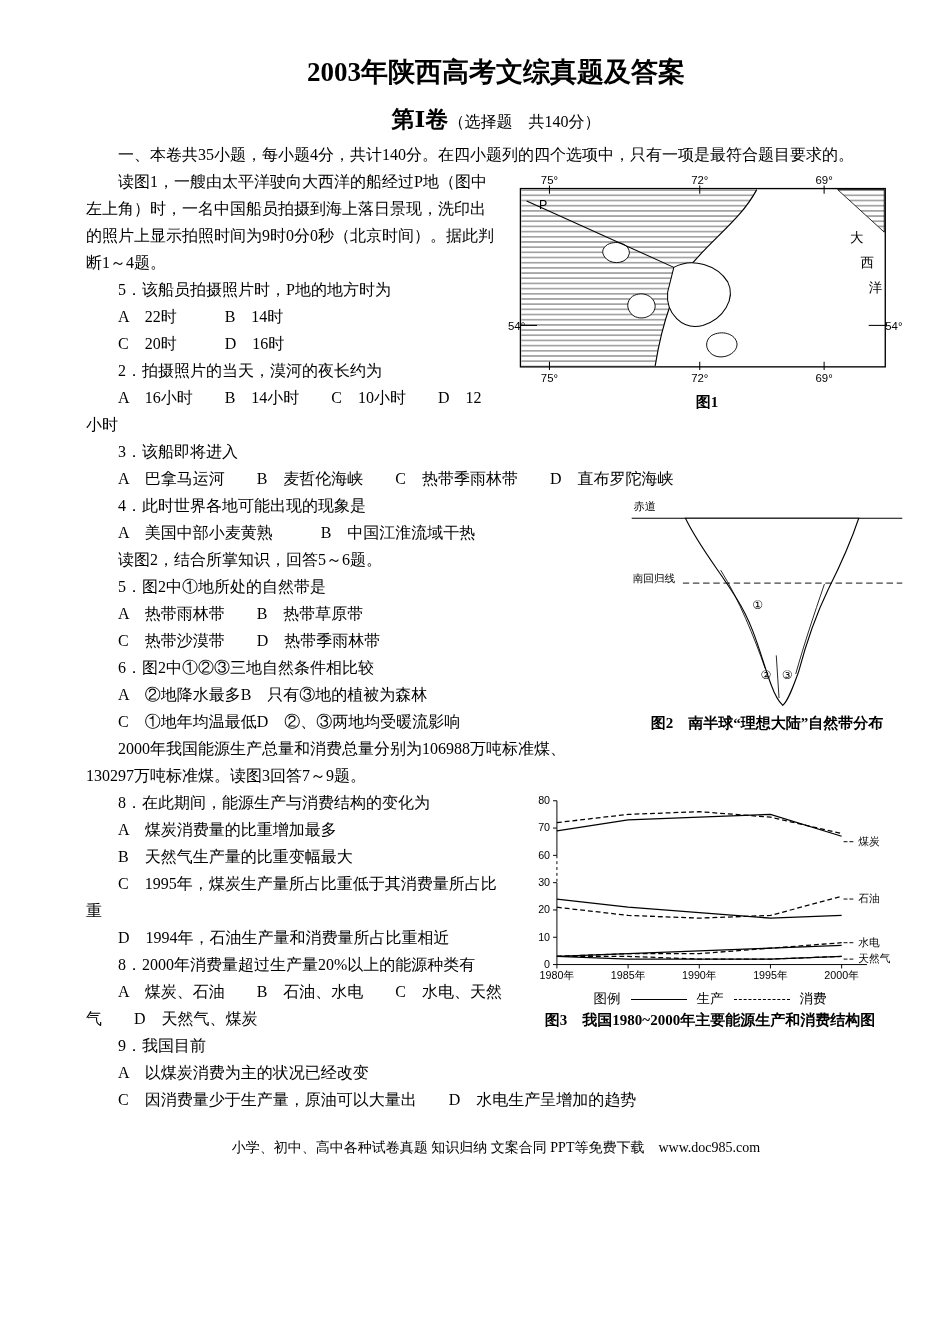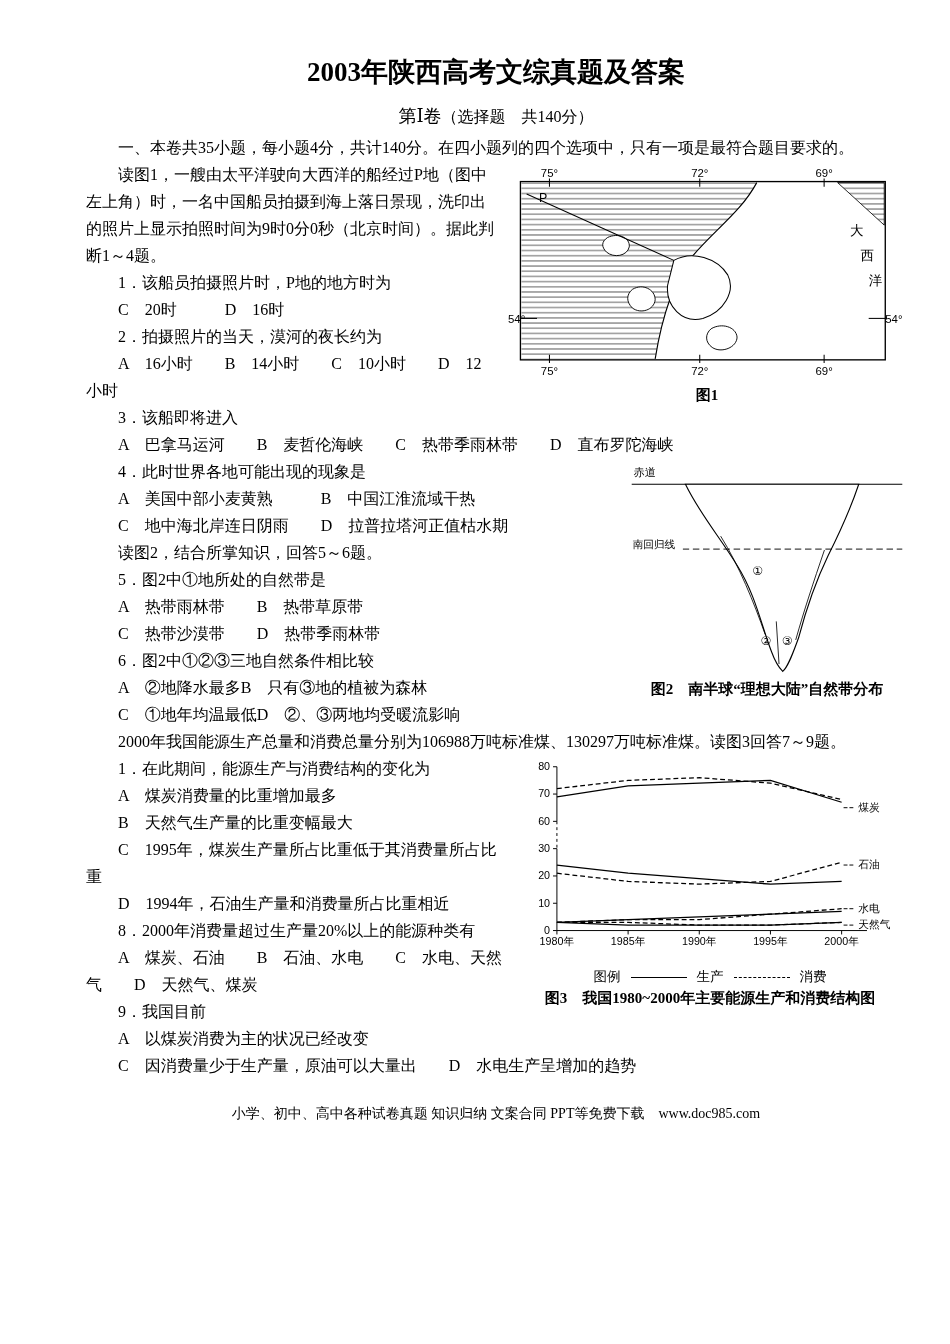--- a/index.html
+++ b/index.html
@@ -1,29 +1,29 @@
 <!DOCTYPE html>
 <html><head>
 <meta charset="utf-8">
 <style>
   html,body{margin:0;padding:0;background:#fff;}
   body{width:950px;font-family:"Liberation Serif","DejaVu Serif",serif;font-size:16px;color:#000;}
   .page{box-sizing:border-box;width:950px;height:1344px;padding:54px 44px 40px 86px;overflow:hidden;background:#fff;}
   h1.title{font-size:27px;font-weight:bold;text-align:center;margin:0 0 14px 0;}
   .section-line{text-align:center;font-size:16px;margin:0 0 6px 0;}
-  .section-line .sb{font-weight:normal;font-size:18px;}
+  .section-line .sb{font-weight:bold;font-size:23px;}
   p.tline{margin:0;line-height:27px;text-indent:2em;}
   .figblock{float:right;}
   .fig1-block{width:398px;margin:4px 0 4px 14px;}
   .fig2-block{width:278px;clear:right;margin:4px 0 6px 16px;}
   .fig3-block{width:392px;clear:right;margin:2px 0 6px 12px;}
   .fig-caption{text-align:center;font-weight:bold;font-size:15px;line-height:20px;margin-top:2px;font-family:Liberation Serif, serif;}
   .figblock svg{display:block;width:100%;height:auto;}
   svg text{font-family:"Liberation Sans","DejaVu Sans",sans-serif;fill:#000;}
-  .chart-legend{display:flex;align-items:center;justify-content:center;gap:10px;font-size:13.5px;margin-top:20px;}
+  .chart-legend{display:flex;align-items:center;justify-content:center;gap:10px;font-size:13.5px;margin-top:8px;}
   .legend-line{display:inline-block;width:56px;height:0;border-top:1.6px solid #000;}
   .legend-line.dashed{border-top-style:dashed;}
   .footer{clear:both;text-align:center;font-size:14px;color:#000000;margin-top:26px;}
 </style>
 </head>
 <body>
 
 <div class="page">
 
   <h1 class="title">2003年陕西高考文综真题及答案</h1>
@@ -70,21 +70,22 @@
       <text x="364" y="152" font-size="11">54°</text>
       <text x="30" y="36" font-size="12">P</text>
       <text x="330" y="68" font-size="13">大</text>
       <text x="340" y="92" font-size="13">西</text>
       <text x="348" y="116" font-size="13">洋</text>
     </svg>
     <div class="fig-caption">图1</div>
   </div>
 
   <p class="tline">读图1，一艘由太平洋驶向大西洋的船经过P地（图中左上角）时，一名中国船员拍摄到海上落日景现，洗印出的照片上显示拍照时间为9时0分0秒（北京时间）。据此判断1～4题。</p>
-  <p class="tline">1．该船员拍摄照片时，P地的地方时为</p>
+  <p class="tline">5．该船员拍摄照片时，P地的地方时为</p>
+  <p class="tline">A　22时　　　B　14时</p>
   <p class="tline">C　20时　　　D　16时</p>
   <p class="tline">2．拍摄照片的当天，漠河的夜长约为</p>
   <p class="tline">A　16小时　　B　14小时　　C　10小时　　D　12小时</p>
   <p class="tline">3．该船即将进入</p>
   <p class="tline">A　巴拿马运河　　B　麦哲伦海峡　　C　热带季雨林带　　D　直布罗陀海峡</p>
 
   <div class="figblock fig2-block">
     <svg viewBox="0 0 300 232" aria-hidden="true">
       <line x1="4" y1="24" x2="296" y2="24" stroke="#000" stroke-width="1.2"></line>
       <text x="6" y="15" font-size="12">赤道</text>
@@ -97,21 +98,20 @@
       <line x1="160" y1="172" x2="163" y2="218" stroke="#000" stroke-width="0.9"></line>
       <text x="134" y="122" font-size="13">①</text>
       <text x="143" y="198" font-size="13">②</text>
       <text x="166" y="198" font-size="13">③</text>
     </svg>
     <div class="fig-caption">图2　南半球“理想大陆”自然带分布</div>
   </div>
 
   <p class="tline">4．此时世界各地可能出现的现象是</p>
   <p class="tline">A　美国中部小麦黄熟　　　B　中国江淮流域干热</p>
-  <p class="tline">C　地中海北岸连日阴雨　　D　拉普拉塔河正值枯水期</p>
   <p class="tline">读图2，结合所掌知识，回答5～6题。</p>
   <p class="tline">5．图2中①地所处的自然带是</p>
   <p class="tline">A　热带雨林带　　B　热带草原带</p>
   <p class="tline">C　热带沙漠带　　D　热带季雨林带</p>
   <p class="tline">6．图2中①②③三地自然条件相比较</p>
   <p class="tline">A　②地降水最多B　只有③地的植被为森林</p>
   <p class="tline">C　①地年均温最低D　②、③两地均受暖流影响</p>
   <p class="tline">2000年我国能源生产总量和消费总量分别为106988万吨标准煤、130297万吨标准煤。读图3回答7～9题。</p>
 
   <div class="figblock fig3-block">
@@ -164,21 +164,21 @@
     <div class="chart-legend">
       <span>图例</span>
       <span class="legend-line"></span>
       <span>生产</span>
       <span class="legend-line dashed"></span>
       <span>消费</span>
     </div>
     <div class="fig-caption">图3　我国1980~2000年主要能源生产和消费结构图</div>
   </div>
 
-  <p class="tline">1．在此期间，能源生产与消费结构的变化为</p>
+  <p class="tline">8．在此期间，能源生产与消费结构的变化为</p>
   <p class="tline">A　煤炭消费量的比重增加最多</p>
   <p class="tline">B　天然气生产量的比重变幅最大</p>
   <p class="tline">C　1995年，煤炭生产量所占比重低于其消费量所占比重</p>
   <p class="tline">D　1994年，石油生产量和消费量所占比重相近</p>
   <p class="tline">8．2000年消费量超过生产量20%以上的能源种类有</p>
   <p class="tline">A　煤炭、石油　　B　石油、水电　　C　水电、天然气　　D　天然气、煤炭</p>
   <p class="tline">9．我国目前</p>
   <p class="tline">A　以煤炭消费为主的状况已经改变</p>
   <p class="tline">C　因消费量少于生产量，原油可以大量出　　D　水电生产呈增加的趋势</p>
 

